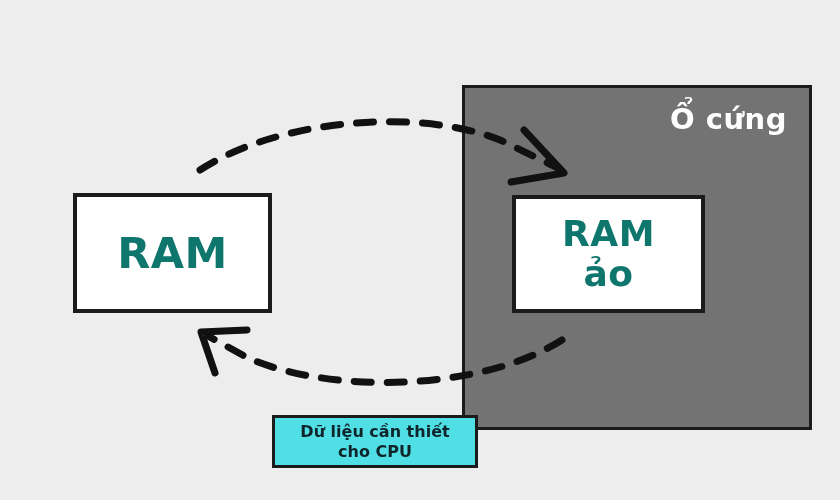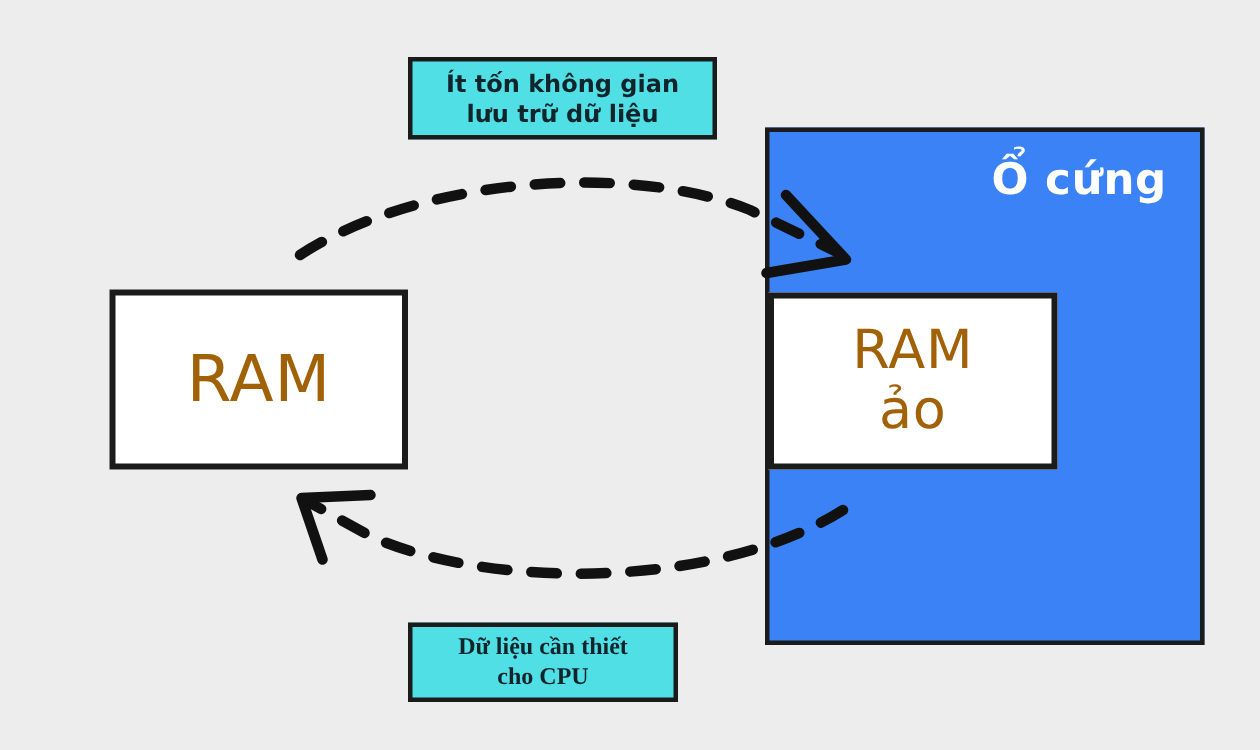--- a/index.html
+++ b/index.html
@@ -18,26 +18,25 @@
     width: 840px;
     height: 500px;
     background: #ededed;
   }
 
   
   .hdd-panel {
     position: absolute;
     left: 462px;
     top: 85px;
-    width: 293px;
+    width: 350px;
     height: 345px;
-    background: #3b82f6;
+    background: #737373;
     border: 3px solid #1b1b1b;
     box-sizing: border-box;
-    margin-left: 48px;
   }
   .hdd-label {
     position: absolute;
     right: 22px;
     top: 17px;
     color: #ffffff;
     font-size: 29px;
     font-weight: 700;
     letter-spacing: 0.5px;
     line-height: 1;
@@ -61,22 +60,22 @@
     width: 199px;
     height: 120px;
   }
   .ram-box-right {
     left: 512px;
     top: 195px;
     width: 193px;
     height: 118px;
   }
   .ram-text {
-    color: #a16207;
-    font-weight: 400;
+    color: #0f766e;
+    font-weight: 700;
     line-height: 1.0;
     letter-spacing: 0.5px;
   }
   .ram-text-left {
     font-size: 43px;
   }
   .ram-text-right {
     font-size: 36px;
   }
   .ram-text-right .line2 {
@@ -102,23 +101,22 @@
   }
   .callout-top {
     left: 272px;
     top: 38px;
     width: 206px;
     height: 55px;
   }
   .callout-bottom {
     left: 272px;
     top: 415px;
-    width: 180px;
+    width: 206px;
     height: 53px;
-    font-family: Liberation Serif, serif;
   }
 
   
   .arrows {
     position: absolute;
     left: 0;
     top: 0;
     width: 840px;
     height: 500px;
     pointer-events: none;
@@ -161,26 +159,20 @@
     <span class="ram-text ram-text-left">RAM</span>
   </div>
 
   <div class="ram-box ram-box-right">
     <span class="ram-text ram-text-right">
       <span class="line1">RAM</span>
       <span class="line2">ảo</span>
     </span>
   </div>
 
-  <div class="callout callout-top">
-    <span>
-      <span>Ít tốn không gian</span><br>
-      <span>lưu trữ dữ liệu</span>
-    </span>
-  </div>
 
   <div class="callout callout-bottom">
     <span>
       <span>Dữ liệu cần thiết</span><br>
       <span>cho CPU</span>
     </span>
   </div>
 
 </div>
 

